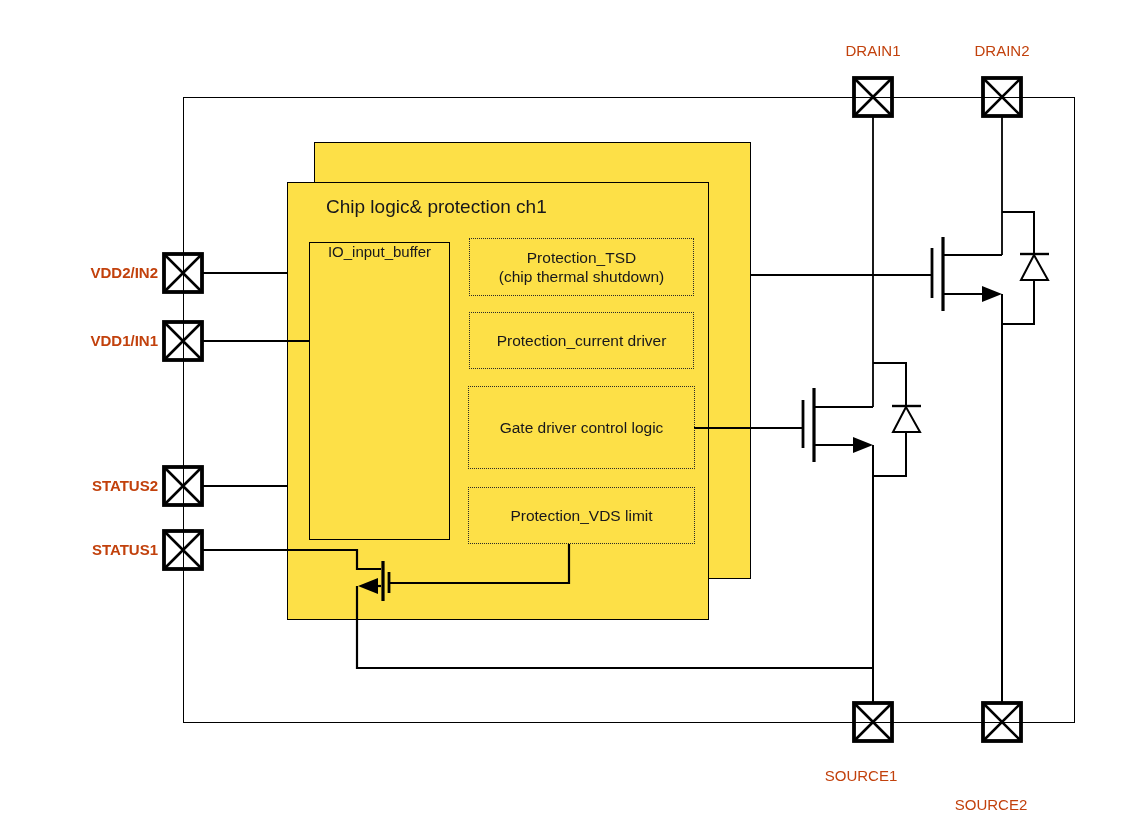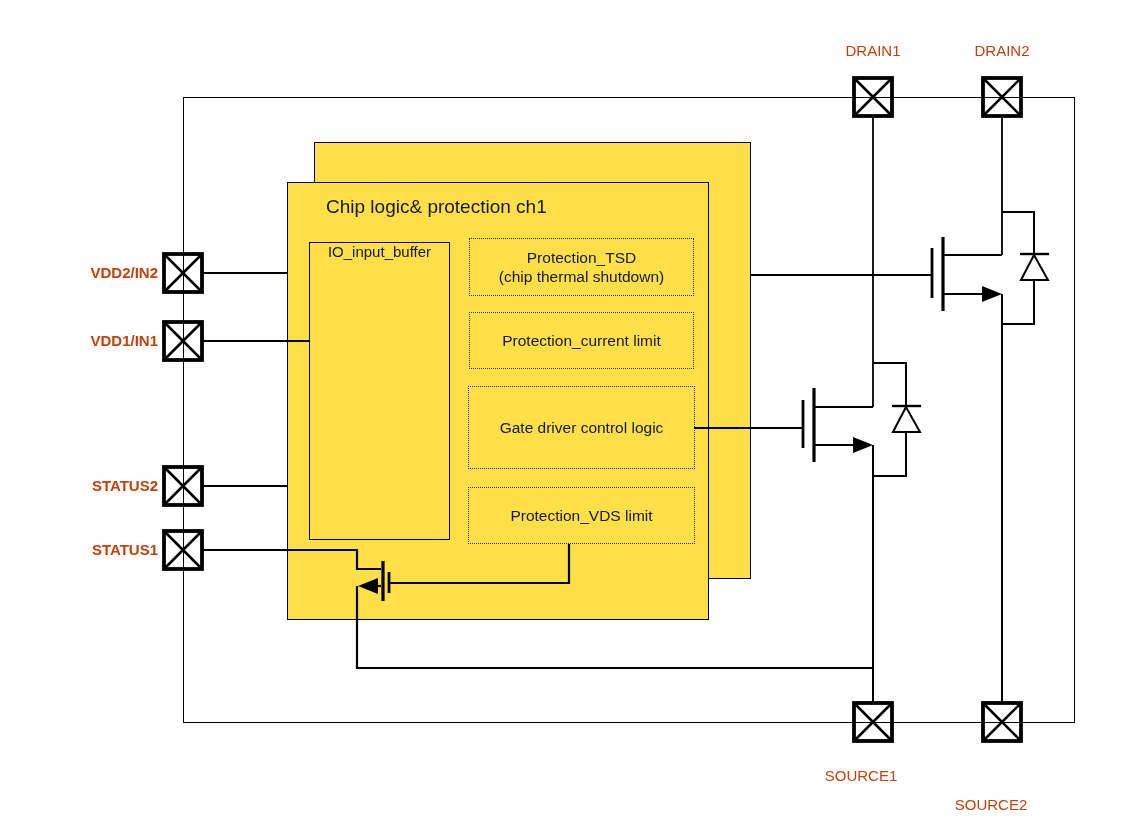--- a/index.html
+++ b/index.html
@@ -39,21 +39,21 @@
 
   <div id="iobox" class="box solid">
     <span>IO_input_buffer</span>
   </div>
 
   <div id="tsdbox" class="box dotted">
     <span>Protection_TSD</span>
     <span>(chip thermal shutdown)</span>
   </div>
   <div id="clbox" class="box dotted">
-    <span>Protection_current limit</span>
+    <span>Protection_current driver</span>
   </div>
   <div id="gdbox" class="box dotted">
     <span>Gate driver control logic</span>
   </div>
   <div id="vdsbox" class="box dotted">
     <span>Protection_VDS limit</span>
   </div>
 
   <div class="pinlabel alignC" style="left:813px;top:42px;">DRAIN1</div>
   <div class="pinlabel alignC" style="left:942px;top:42px;">DRAIN2</div>

